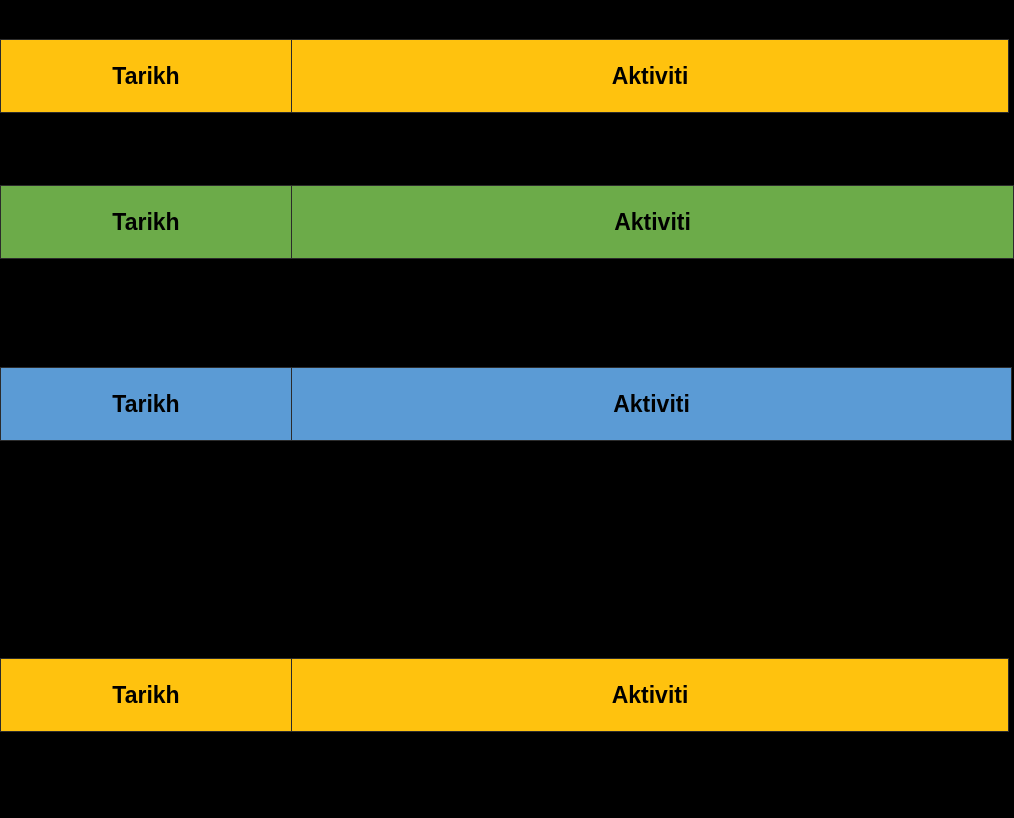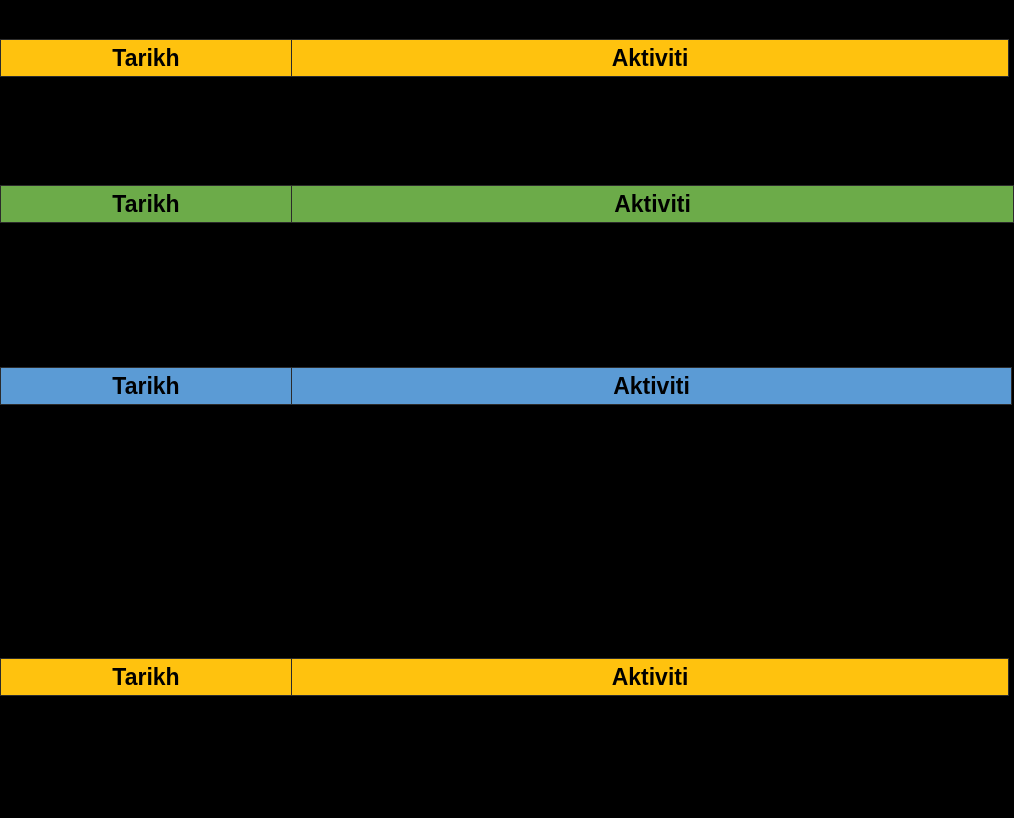--- a/index.html
+++ b/index.html
@@ -26,21 +26,21 @@
     position: absolute;
     left: 0;
     border-collapse: collapse;
     table-layout: fixed;
   }
   .schedule-table .hdr-row {
     height: 36px;
   }
   .schedule-table th {
     margin: 0;
-    padding: 0 4px;
+    padding: 18px 4px;
     text-align: center;
     vertical-align: middle;
     color: #000000;
     font-weight: bold;
     font-size: 23px;
     line-height: 34px;
     letter-spacing: 0px;
     font-family: "Liberation Sans", "DejaVu Sans", sans-serif;
     font-stretch: condensed;
     border: 1px solid #2b2b2b;

